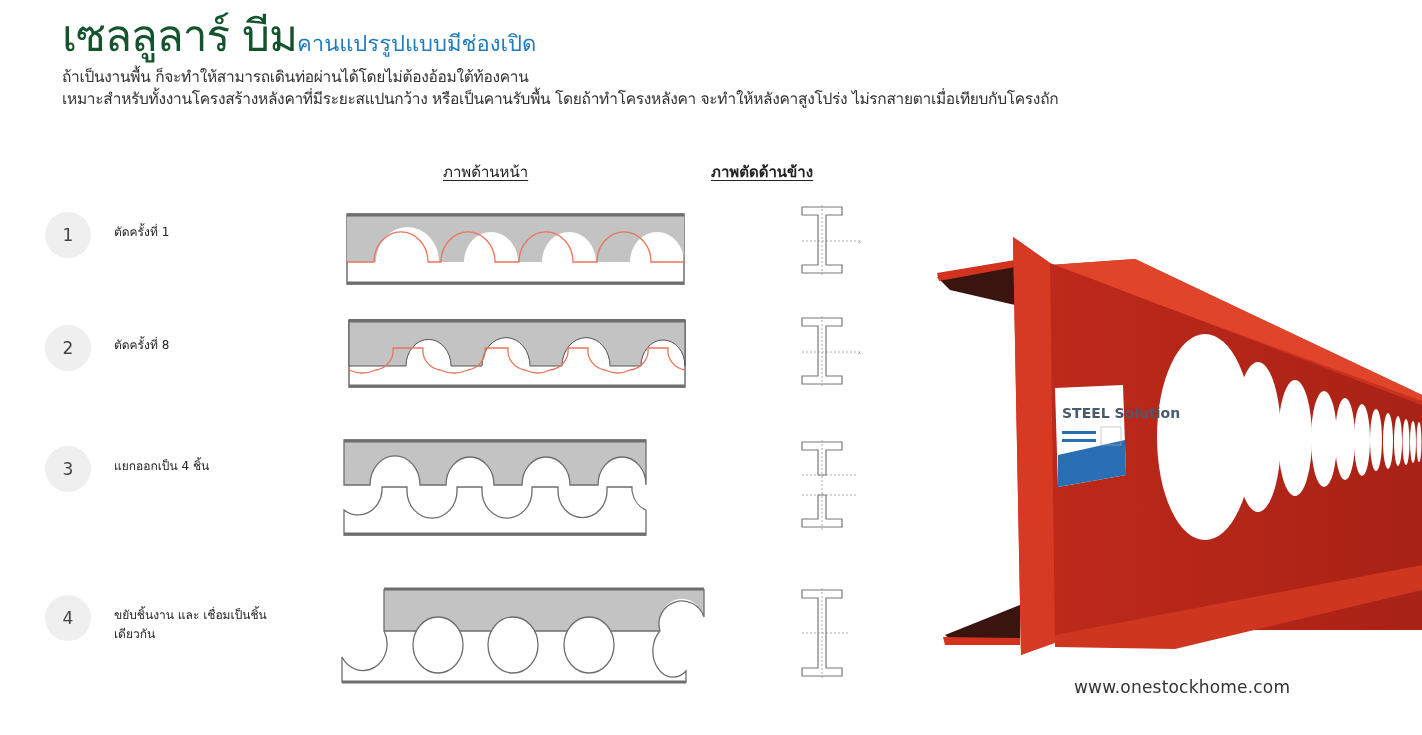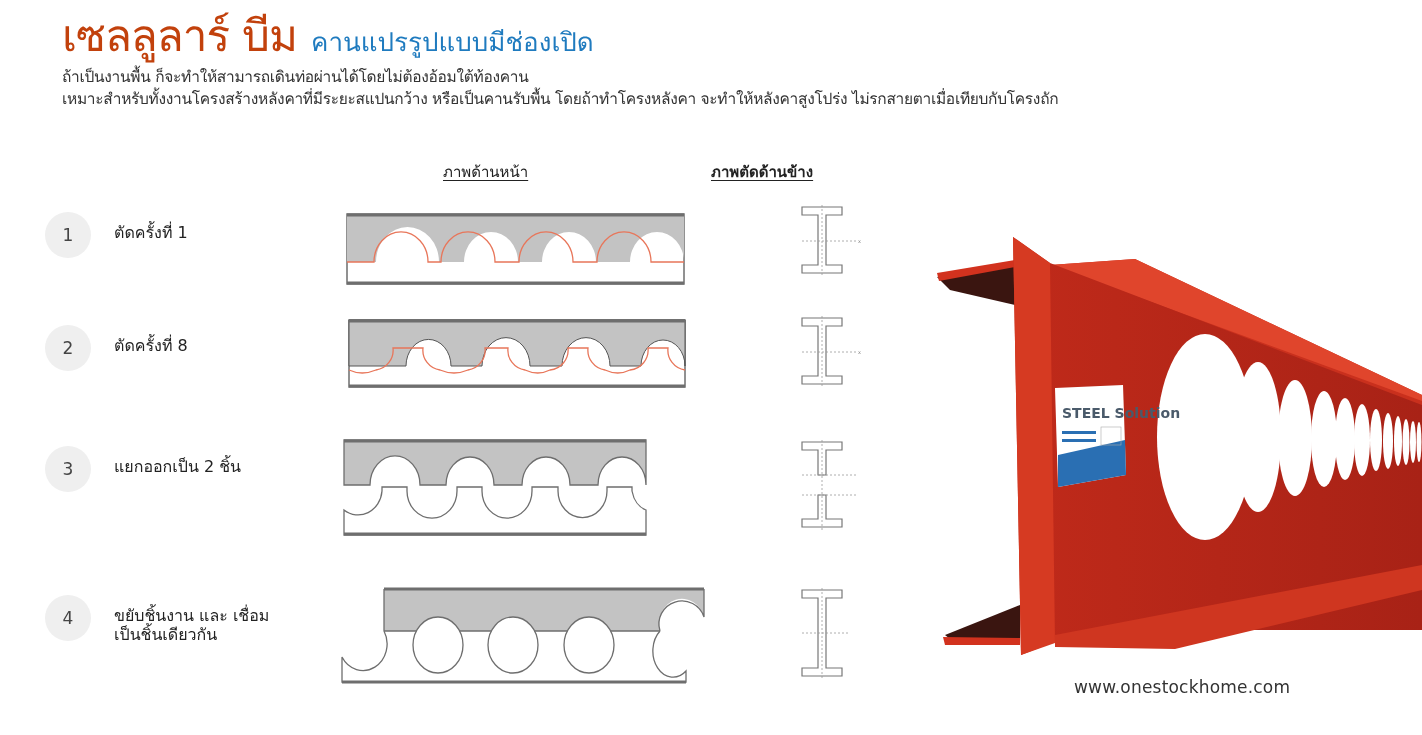--- a/index.html
+++ b/index.html
@@ -1,32 +1,32 @@
 <!DOCTYPE html>
 <html><head>
 <meta charset="utf-8">
 <style>
   * { box-sizing: border-box; margin: 0; padding: 0; }
   html, body { width: 1422px; height: 735px; background: #ffffff; overflow: hidden; }
   body { position: relative; font-family: "DejaVu Sans", sans-serif; color: #222; }
 
   .title-row { position: absolute; left: 62px; top: 14px; display: flex; align-items: baseline; white-space: nowrap; }
-  .title-main { font-size: 44px; font-weight: 400; color: #c2410c; letter-spacing: -1px; line-height: 1; }
-  .title-sub { font-size: 26px; color: #1f7bbf; margin-left: 14px; line-height: 1; text-align: center; }
+  .title-main { font-size: 44px; font-weight: 400; color: #14532d; letter-spacing: -1px; line-height: 1; }
+  .title-sub { font-size: 22px; color: #1f7bbf; line-height: 1; text-align: center; }
 
   .desc { position: absolute; left: 62px; top: 66px; width: 1350px; font-size: 15.5px; line-height: 22px; color: #333; letter-spacing: -0.3px; }
 
   .col-head { position: absolute; top: 160px; font-size: 15px; color: #222; text-decoration: underline; text-underline-offset: 3px; }
   .col-front { left: 443px; }
   .col-side { left: 711px; font-weight: bold; }
 
   .step { position: absolute; left: 45px; display: flex; align-items: flex-start; }
   .step-num { width: 46px; height: 46px; border-radius: 50%; background: #efefef; color: #444;
               font-size: 17px; display: flex; align-items: center; justify-content: center; flex-shrink: 0; }
-  .step-label { margin-left: 23px; margin-top: 11px; font-size: 16px; line-height: 19px; color: #222; width: 180px; }
+  .step-label { margin-left: 23px; margin-top: 11px; font-size: 12px; line-height: 19px; color: #222; width: 180px; }
 
   .svg-abs { position: absolute; }
 
   .url { position: absolute; left: 1074px; top: 677px; font-size: 17px; color: #333; letter-spacing: 0.2px; text-align: right; }
 </style>
 </head>
 <body>
 
 <div class="title-row">
   <span class="title-main">เซลลูลาร์ บีม</span>
@@ -43,21 +43,21 @@
 <div class="step" style="top:212px;">
   <div class="step-num">1</div>
   <div class="step-label">ตัดครั้งที่ 1</div>
 </div>
 <div class="step" style="top:325px;">
   <div class="step-num">2</div>
   <div class="step-label">ตัดครั้งที่ 8</div>
 </div>
 <div class="step" style="top:446px;">
   <div class="step-num">3</div>
-  <div class="step-label" style="width:150px;">แยกออกเป็น 2 ชิ้น</div>
+  <div class="step-label" style="width:150px;">แยกออกเป็น 4 ชิ้น</div>
 </div>
 <div class="step" style="top:595px;">
   <div class="step-num">4</div>
   <div class="step-label" style="width:175px;">ขยับชิ้นงาน และ เชื่อมเป็นชิ้นเดียวกัน</div>
 </div>
 
 <svg class="svg-abs" style="left:346px; top:212px;" width="340" height="75" viewBox="0 0 340 75">
   <rect x="1" y="2" width="337" height="70" fill="#fff" stroke="#6e6e6e" stroke-width="1.5"></rect>
   <path d="M1,2 H338 V50 L338,50 A27,30 0 0 0 284,50 H250 A27,30 0 0 0 196,50 H172 A27,30 0 0 0 118,50 H93 A27,30 0 0 0 30,50 H1 Z" fill="#c3c3c3" stroke="none"></path>
   <path d="M1,50 H30 A27,30 0 0 1 84,50 H93" fill="none"></path>

